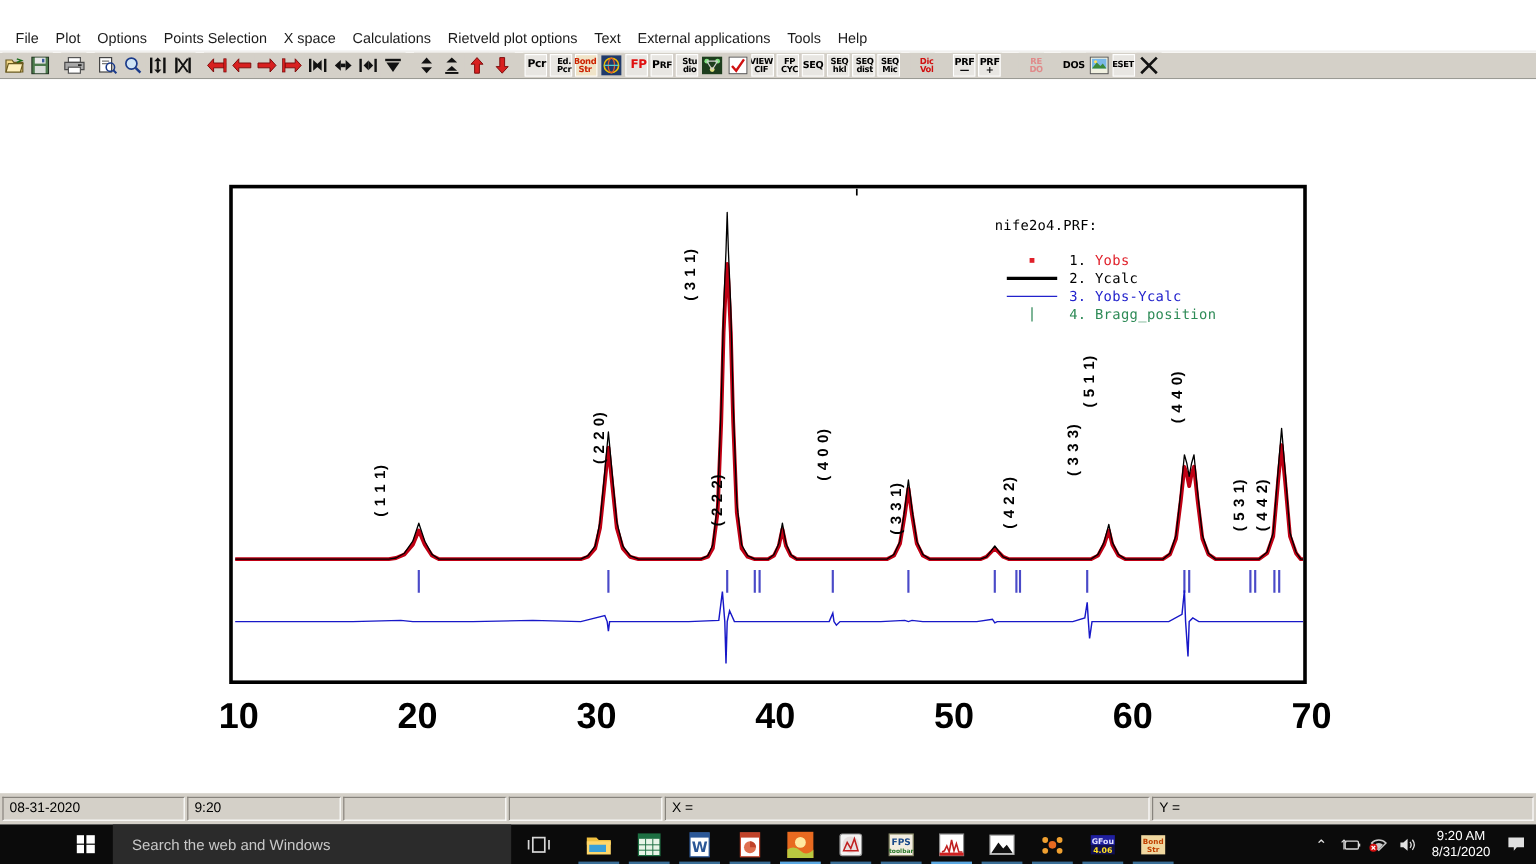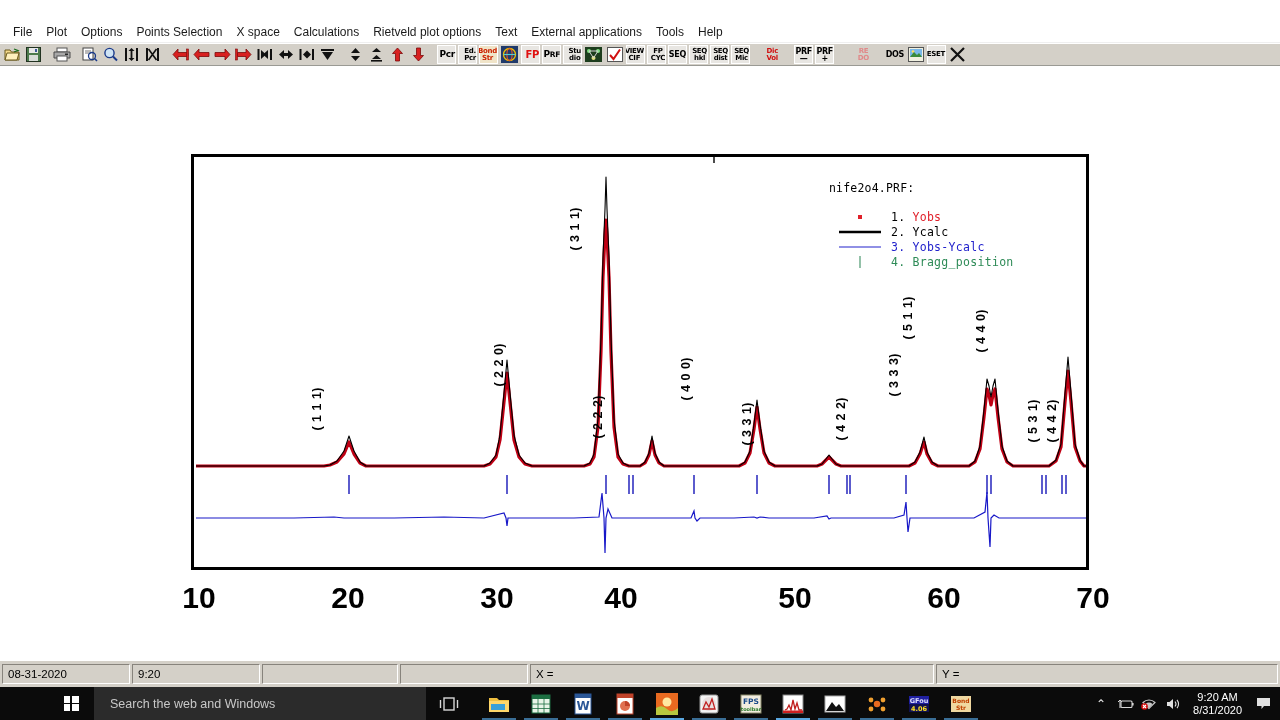--- a/index.html
+++ b/index.html
@@ -593,30 +593,30 @@
       <div class="hkl" style="left:780px; top:152px;">( 4 4 0)</div>
       <div class="hkl" style="left:832px; top:242px;">( 5 3 1)</div>
       <div class="hkl" style="left:851px; top:242px;">( 4 4 2)</div>
 
     </div>
 
     <div class="xticks">
       <span class="xtick" style="left:8px;">10</span>
       <span class="xtick" style="left:157px;">20</span>
       <span class="xtick" style="left:306px;">30</span>
-      <span class="xtick" style="left:430px;">40</span>
+      <span class="xtick" style="left:455px;">40</span>
       <span class="xtick" style="left:604px;">50</span>
       <span class="xtick" style="left:753px;">60</span>
       <span class="xtick" style="left:902px;">70</span>
     </div>
 
   </div>
 
   <div class="statusbar">
-    <div class="sb-cell" style="width:128px;">08-31-2020</div>
+    <div class="sb-cell" style="width:152px;">08-31-2020</div>
     <div class="sb-cell" style="width:128px;">9:20</div>
     <div class="sb-cell" style="width:136px;"></div>
     <div class="sb-cell" style="width:128px;"></div>
     <div class="sb-cell" style="width:404px;">X =</div>
     <div class="sb-cell" style="flex:1;">Y =</div>
   </div>
 
   <div class="taskbar">
 
     <div class="start-btn">

